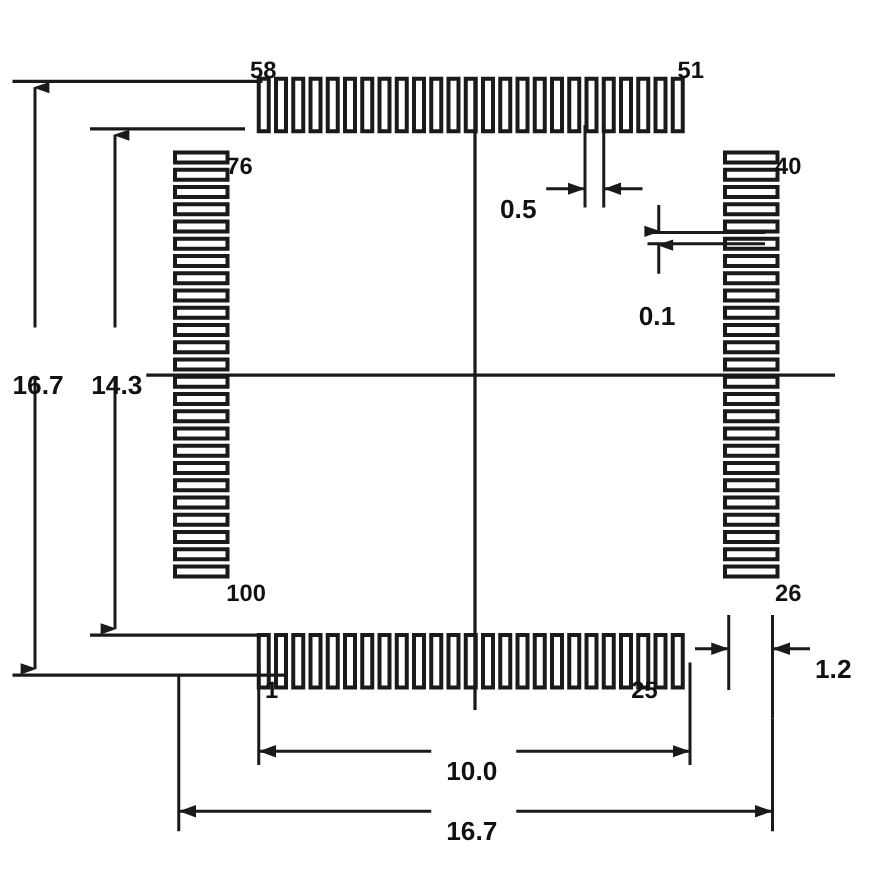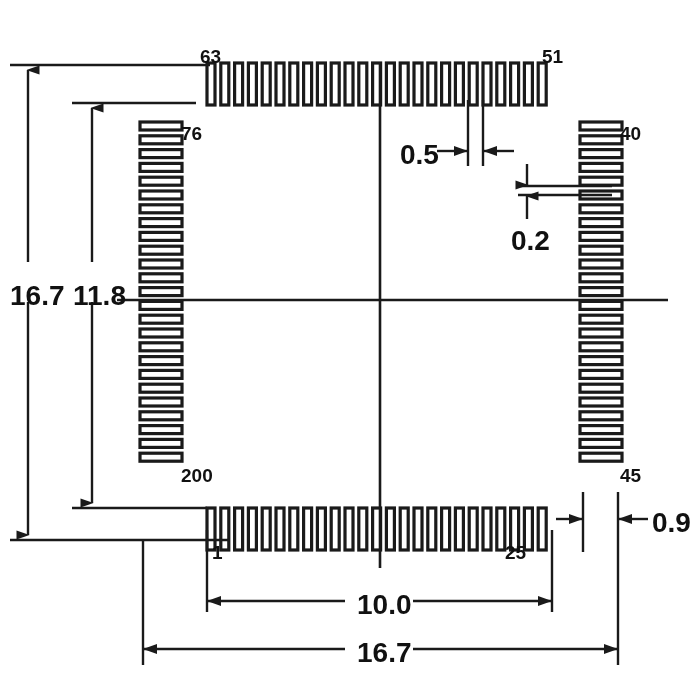--- a/index.html
+++ b/index.html
@@ -25,21 +25,21 @@
   .lbl {
     position: absolute;
     font-family: "Liberation Sans", sans-serif;
     color: #111111;
     font-weight: 600;
     white-space: nowrap;
     line-height: 1;
     user-select: none;
   }
   .pin-lbl { font-size: 19px; }
-  .dim-lbl { font-size: 28px; }
+  .dim-lbl { font-size: 21px; margin-top: 16px; }
 </style>
 </head>
 <body>
 
 <div id="root">
   <svg id="canvas" viewBox="0 0 700 700" xmlns="http://www.w3.org/2000/svg">
     <defs>
       <marker id="arrUp" markerWidth="12" markerHeight="14" refX="5" refY="1.5" orient="auto-start-reverse" markerUnits="userSpaceOnUse">
         <path d="M5,0 L9.5,13 L0.5,13 Z" fill="#1a1a1a"></path>
       </marker>
@@ -200,29 +200,29 @@
 
     <g id="dim-16-7-h">
       <line x1="143" y1="540" x2="143" y2="665" stroke="#1a1a1a" stroke-width="2.4"></line>
       <line x1="618" y1="575" x2="618" y2="665" stroke="#1a1a1a" stroke-width="2.4"></line>
       <line x1="345" y1="649" x2="144" y2="649" stroke="#1a1a1a" stroke-width="2.4" marker-end="url(#arrTip)"></line>
       <line x1="413" y1="649" x2="617" y2="649" stroke="#1a1a1a" stroke-width="2.4" marker-end="url(#arrTip)"></line>
     </g>
   </svg>
 
   <div id="labels">
-      <div class="lbl pin-lbl" style="left: 200px; top: 47px;">63</div>
+      <div class="lbl pin-lbl" style="left: 200px; top: 47px;">58</div>
       <div class="lbl pin-lbl" style="left: 542px; top: 47px; text-align: right;">51</div>
       <div class="lbl pin-lbl" style="left: 181px; top: 124px; text-align: center;">76</div>
       <div class="lbl pin-lbl" style="left: 620px; top: 124px;">40</div>
-      <div class="lbl pin-lbl" style="left: 181px; top: 466px;">200</div>
-      <div class="lbl pin-lbl" style="left: 620px; top: 466px;">45</div>
+      <div class="lbl pin-lbl" style="left: 181px; top: 466px;">100</div>
+      <div class="lbl pin-lbl" style="left: 620px; top: 466px;">26</div>
       <div class="lbl pin-lbl" style="left: 212px; top: 543px;">1</div>
       <div class="lbl pin-lbl" style="left: 505px; top: 543px;">25</div>
       <div class="lbl dim-lbl" style="left: 10px; top: 282px;">16.7</div>
-      <div class="lbl dim-lbl" style="left: 73px; top: 282px;">11.8</div>
+      <div class="lbl dim-lbl" style="left: 73px; top: 282px;">14.3</div>
       <div class="lbl dim-lbl" style="left: 400px; top: 141px;">0.5</div>
-      <div class="lbl dim-lbl" style="left: 511px; top: 227px;">0.2</div>
-      <div class="lbl dim-lbl" style="left: 652px; top: 509px;">0.9</div>
+      <div class="lbl dim-lbl" style="left: 511px; top: 227px;">0.1</div>
+      <div class="lbl dim-lbl" style="left: 652px; top: 509px;">1.2</div>
       <div class="lbl dim-lbl" style="left: 357px; top: 591px;">10.0</div>
       <div class="lbl dim-lbl" style="left: 357px; top: 639px;">16.7</div>
     </div>
 </div>
 
 </body></html>

